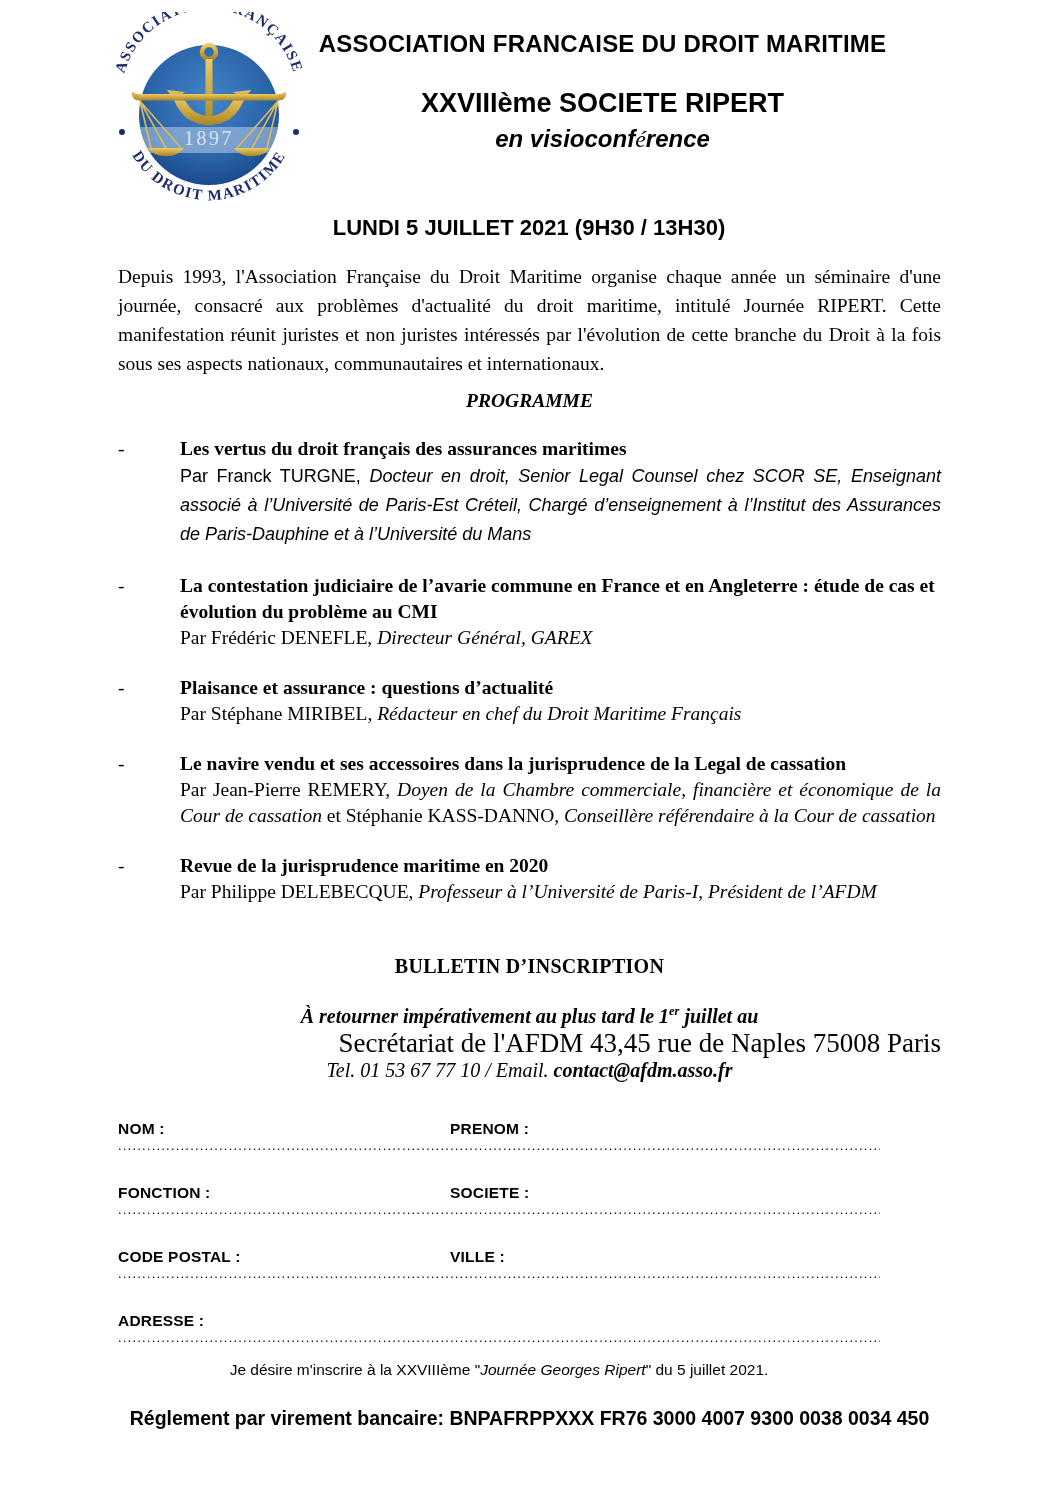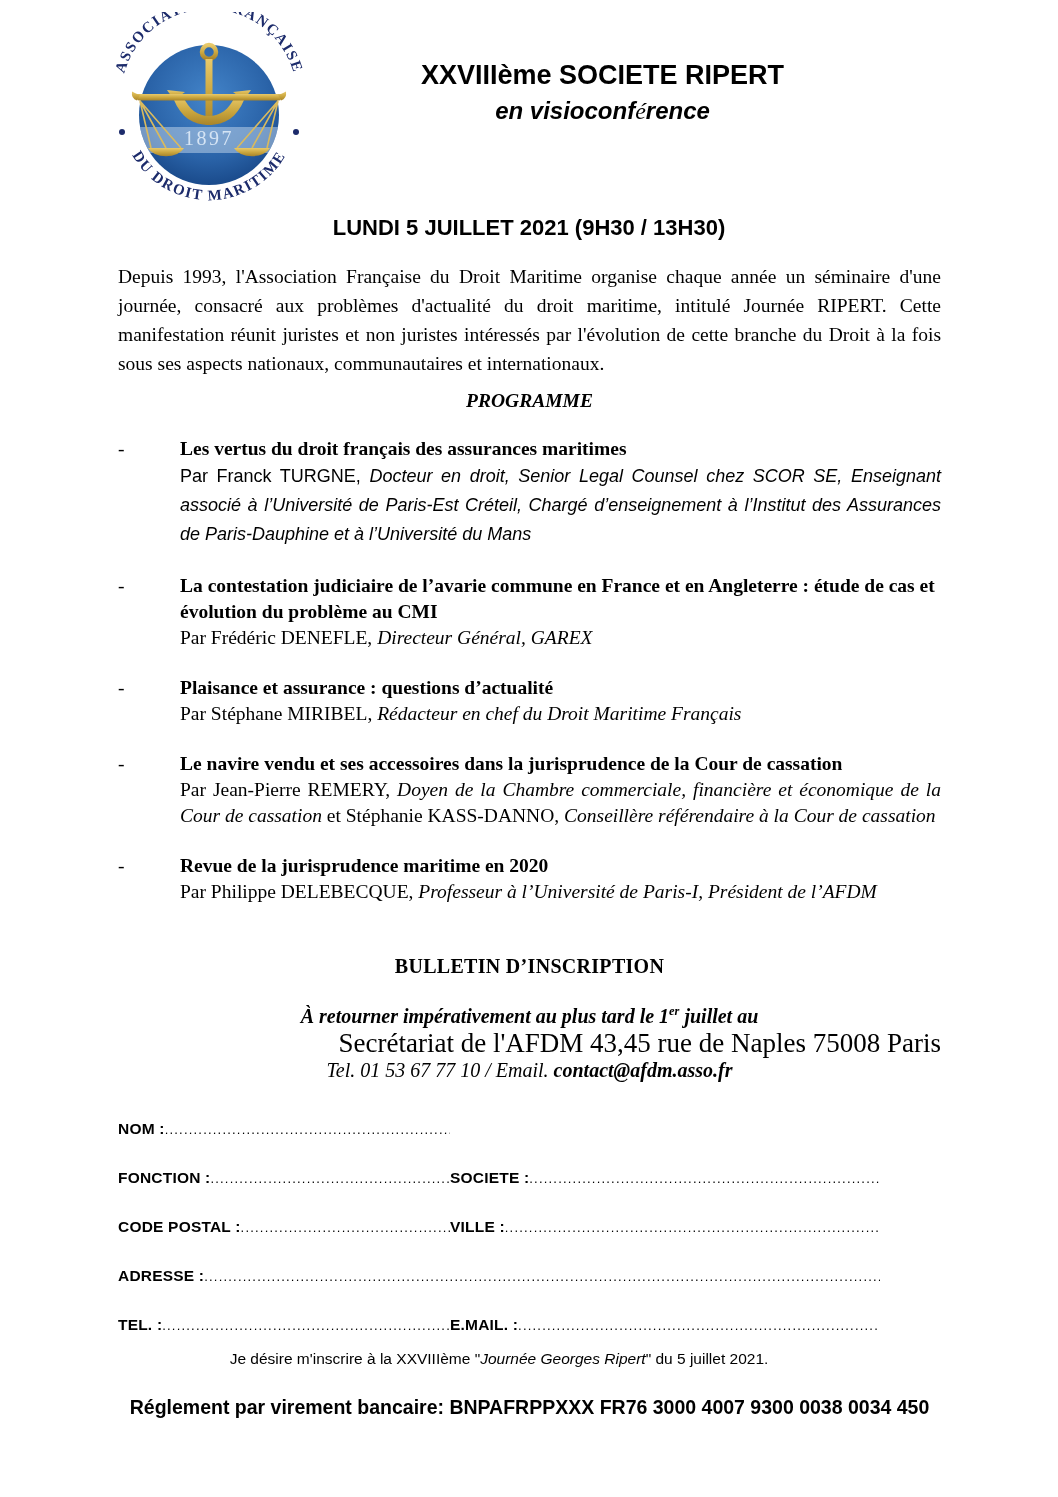--- a/index.html
+++ b/index.html
@@ -38,21 +38,21 @@
   .fees-line .lbl{font-weight:bold;}
   .return-line{margin-top:26px;text-align:center;font-weight:bold;font-style:italic;font-size:20px;}
   .addr-line{margin-top:2px;text-align:right;font-size:27px;line-height:27px;}
   .contact-line{text-align:center;font-style:italic;font-size:20px;line-height:27px;}
   .contact-line .email{font-weight:bold;}
   sup{font-size:.62em;}
   
   .reg-form{margin-top:36px;width:762px;font-family:"Liberation Sans",sans-serif;font-size:15.5px;}
   .form-row{display:flex;align-items:baseline;margin-top:31px;}
   .form-row:first-child{margin-top:0;}
-  .ffield{display:flex;align-items:baseline;overflow:hidden;}
+  .ffield{display:flex;align-items:baseline;overflow:hidden;flex-direction:column;}
   .ffield .flabel{font-weight:bold;white-space:nowrap;letter-spacing:.2px;}
   .fhalf1{flex:0 0 332px;}
   .fhalf2{flex:1;}
   .ffull{flex:1;}
   .dots{flex:1;overflow:hidden;white-space:nowrap;font-size:13px;letter-spacing:1.2px;color:#000;}
   .dots::after{content:"......................................................................................................................................................................................................................";}
   
   .register-line{margin-top:16px;text-align:center;font-family:"Liberation Sans",sans-serif;font-size:15.5px;width:762px;}
   .register-line .it{font-style:italic;}
   .payment-line{margin-top:28px;text-align:center;font-family:"Liberation Sans",sans-serif;font-weight:bold;font-size:19.5px;width:823px;}
@@ -113,20 +113,21 @@
         <path d="M 169 89 L 158 136 M 169 89 L 128 136 M 169 89 L 143 136"></path>
       </g>
       <path d="M 39 136 A 19 12 0 0 0 75 136 Z" fill="url(#goldG)"></path>
       <path d="M 125 136 A 19 12 0 0 0 161 136 Z" fill="url(#goldG)"></path>
 
       <text x="100" y="133" text-anchor="middle" font-family="Liberation Serif, serif" font-size="20" letter-spacing="2.5" fill="#d5e4f4">1897</text>
     </svg>
   </div>
 
   <div class="header-texts">
+    <div class="org-title">ASSOCIATION FRANCAISE DU DROIT MARITIME</div>
     <div class="event-title">XXVIIIème SOCIETE RIPERT</div>
     <div class="event-mode"><span>en visioconf</span><span class="serif-e">é</span><span>rence</span></div>
   </div>
   <div class="date-line">LUNDI 5 JUILLET 2021 (9H30 / 13H30)</div>
 
   <div class="content">
 
     <p class="intro" style="margin:0">Depuis 1993, l'Association Française du Droit Maritime organise chaque année un séminaire d'une journée, consacré aux problèmes d'actualité du droit maritime, intitulé Journée RIPERT. Cette manifestation réunit juristes et non juristes intéressés par l'évolution de cette branche du Droit à la fois sous ses aspects nationaux, communautaires et internationaux.</p>
 
     <div class="prog-heading">PROGRAMME</div>
@@ -151,21 +152,21 @@
       <div class="dash-col">-</div>
       <div class="item-body">
         <div class="item-title">Plaisance et assurance : questions d’actualité</div>
         <div class="speaker"><span>Par Stéphane MIRIBEL, </span><span class="it">Rédacteur en chef du Droit Maritime Français</span></div>
       </div>
     </div>
 
     <div class="prog-item">
       <div class="dash-col">-</div>
       <div class="item-body">
-        <div class="item-title">Le navire vendu et ses accessoires dans la jurisprudence de la Cour de cassation</div>
+        <div class="item-title">Le navire vendu et ses accessoires dans la jurisprudence de la Legal de cassation</div>
         <div class="speaker"><span>Par Jean-Pierre REMERY, </span><span class="it">Doyen de la Chambre commerciale, financière et économique de la Cour de cassation</span><span> et Stéphanie KASS-DANNO, </span><span class="it">Conseillère référendaire à la Cour de cassation</span></div>
       </div>
     </div>
 
     <div class="prog-item">
       <div class="dash-col">-</div>
       <div class="item-body">
         <div class="item-title">Revue de la jurisprudence maritime en 2020</div>
         <div class="speaker"><span>Par Philippe DELEBECQUE, </span><span class="it">Professeur à l’Université de Paris-I, Président de l’AFDM</span></div>
       </div>
@@ -177,20 +178,24 @@
     <div class="return-line"><span>À retourner impérativement au plus tard le 1</span><sup>er</sup><span> juillet au</span></div>
     <div class="addr-line">Secrétariat de l'AFDM 43,45 rue de Naples 75008 Paris</div>
     <div class="contact-line"><span>Tel. 01 53 67 77 10 / Email. </span><span class="email">contact@afdm.asso.fr</span></div>
 
     <div class="reg-form">
       <div class="form-row">
         <div class="ffield fhalf1">
             <span class="flabel">NOM : </span>
             <span class="dots"></span>
           </div>
+        <div class="ffield fhalf2">
+            <span class="flabel">PRENOM : </span>
+            <span class="dots"></span>
+          </div>
       </div>
       <div class="form-row">
         <div class="ffield fhalf1">
             <span class="flabel">FONCTION : </span>
             <span class="dots"></span>
           </div>
         <div class="ffield fhalf2">
             <span class="flabel">SOCIETE : </span>
             <span class="dots"></span>
           </div>
@@ -204,30 +209,20 @@
             <span class="flabel">VILLE : </span>
             <span class="dots"></span>
           </div>
       </div>
       <div class="form-row">
         <div class="ffield ffull">
             <span class="flabel">ADRESSE : </span>
             <span class="dots"></span>
           </div>
       </div>
-      <div class="form-row">
-        <div class="ffield fhalf1">
-            <span class="flabel">TEL. : </span>
-            <span class="dots"></span>
-          </div>
-        <div class="ffield fhalf2">
-            <span class="flabel">E.MAIL. : </span>
-            <span class="dots"></span>
-          </div>
-      </div>
     </div>
 
     <div class="register-line"><span>Je désire m'inscrire à la XXVIIIème "</span><span class="it" style="font-style:italic">Journée Georges Ripert</span><span>" du 5 juillet 2021.</span></div>
 
     <div class="payment-line">Réglement par virement bancaire: BNPAFRPPXXX FR76 3000 4007 9300 0038 0034 450</div>
 
   </div>
 </div>
 
 </body></html>

